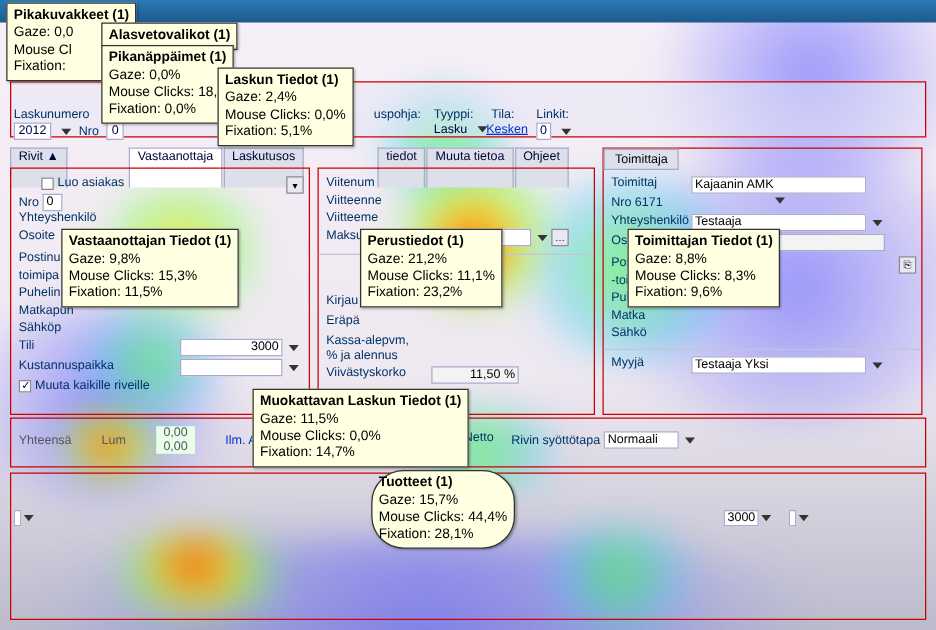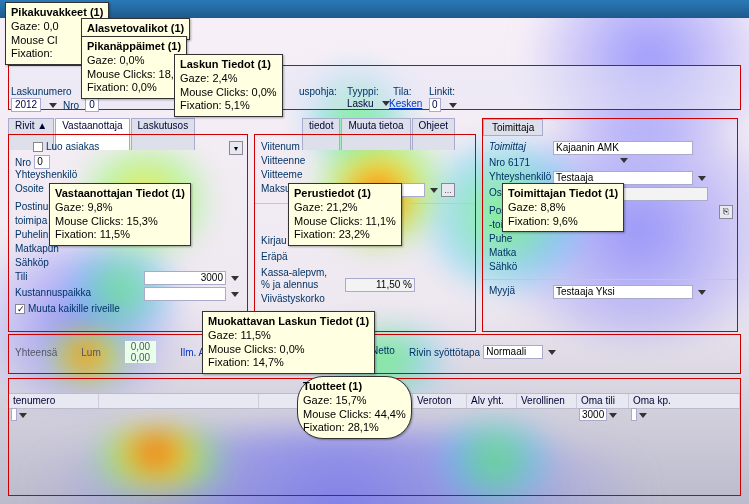--- a/index.html
+++ b/index.html
@@ -22,21 +22,21 @@
   .tb-row { position:absolute; display:flex; align-items:center; gap:6px; font-size:10px; color:#004;text-align:center; }
   .tb-row .lbl { color:#003366; }
   .tb-row .link { color:#0033cc; text-decoration:underline; }
   .field-sm { background:#fff; border:1px solid #aac; height:14px; padding:0 2px; display:inline-block; }
   .dropdown-arrow { display:inline-block; width:0; height:0; border-left:4px solid transparent; border-right:4px solid transparent; border-top:5px solid #333; margin-left:2px; vertical-align:middle; }
   .check { display:inline-block; width:10px; height:10px; border:1px solid #888; background:#fff; vertical-align:middle; }
   .checked::after { content:"✓"; font-size:9px; position:relative; top:-2px; left:1px; color:#004; }
 
   .tabrow { position: absolute; top:118px; left:8px; height:32px; display:flex; gap:1px; }
   .tab { background:#dde0ea; border:1px solid #aac; border-bottom:none; padding:1px 6px; font-size:10px; color:#003; }
-  .tab.active { background:#fff; }
+  .tab.active { background:#fff;margin-left:48px; }
 
   .panel { position:absolute; border:1px solid #c00; }
   .panel-left { top:134px; left:8px; width:240px; height:198px; }
   .panel-mid  { top:134px; left:254px; width:222px; height:198px; }
   .panel-right{ top:118px; left:482px; width:256px; height:214px; }
   .panel-wide { top:334px; left:8px; right:8px; height:40px; }
   .panel-prod { top:378px; left:8px; right:8px; height:118px; }
 
   .formrow { position:absolute; display:flex; align-items:center; gap:3px; }
   .formrow .flabel { color:#003366; font-size:10px; white-space:nowrap; }
@@ -210,28 +210,28 @@
     </div>
   <div class="formrow" style="top:132px; left:6px;">
       <span class="flabel">Kassa-alepvm,</span>
     </div>
   <div class="formrow" style="top:144px; left:6px;">
       <span class="flabel">% ja alennus</span>
     </div>
   <div class="formrow" style="top:158px; left:6px;">
       <span class="flabel">Viivästyskorko</span>
     </div>
-  <div class="formrow" style="top:143px; left:90px;">
+  <div class="formrow" style="top:158px; left:90px;">
     <span class="input" style="width:70px; text-align:right; background:#f3f3f3;">11,50 %</span>
   </div>
 </div>
 
 <div class="panel panel-right">
   <div class="tab-right">Toimittaja</div>
-  <div class="formrow" style="top:22px; left:6px;font-style:italic;">
+  <div class="formrow" style="top:22px; left:6px;">
       <span class="flabel">Toimittaj</span>
     </div>
   <div class="formrow" style="top:22px; left:70px;flex-direction:column;">
     <span class="input" style="width:140px;">Kajaanin AMK</span>
     <span class="dropdown-arrow"></span>
   </div>
   <div class="formrow" style="top:38px; left:6px;">
       <span class="flabel">Nro 6171</span>
     </div>
   <div class="formrow" style="top:52px; left:6px;">
@@ -287,31 +287,20 @@
     <span class="flabel">Netto</span>
   </div>
   <div class="formrow" style="top:10px; left:400px;">
     <span class="flabel">Rivin syöttötapa</span>
     <span class="input" style="width:60px;">Normaali</span>
     <span class="dropdown-arrow"></span>
   </div>
 </div>
 
 <div class="panel panel-prod">
-  <div class="gridhdr">
-    <div style="width:90px;">tenumero</div>
-    <div style="width:160px;"></div>
-    <div style="width:110px;"></div>
-    <div style="width:44px;">Alv-%</div>
-    <div style="width:54px;">Veroton</div>
-    <div style="width:50px;">Alv yht.</div>
-    <div style="width:60px;">Verollinen</div>
-    <div style="width:52px;">Oma tili</div>
-    <div style="flex:1;">Oma kp.</div>
-  </div>
   <div class="gridhdr2">
     <div style="width:90px;"><span class="input" style="width:72px;"></span><span class="dropdown-arrow"></span></div>
     <div style="width:160px;"></div>
     <div style="width:110px;"></div>
     <div style="width:44px;"><span class="input" style="width:28px;">Lasku</span><span class="dropdown-arrow"></span></div>
     <div style="width:54px;"></div>
     <div style="width:50px;"></div>
     <div style="width:60px;"></div>
     <div style="width:52px;"><span class="input" style="width:36px; text-align:right;">3000</span><span class="dropdown-arrow"></span></div>
     <div style="flex:1;"><span class="input" style="width:40px;"></span><span class="dropdown-arrow"></span></div>
@@ -347,20 +336,21 @@
 </div>
 <div class="tip" style="top:183px; left:288px;">
   <div>Perustiedot (1)</div>
   <div class="n">Gaze: 21,2%</div>
   <div class="n">Mouse Clicks: 11,1%</div>
   <div class="n">Fixation: 23,2%</div>
 </div>
 <div class="tip" style="top:183px; left:502px;">
   <div>Toimittajan Tiedot (1)</div>
   <div class="n">Gaze: 8,8%</div>
+  <div class="n">Mouse Clicks: 8,3%</div>
   <div class="n">Fixation: 9,6%</div>
 </div>
 <div class="tip" style="top:311px; left:202px;">
   <div>Muokattavan Laskun Tiedot (1)</div>
   <div class="n">Gaze: 11,5%</div>
   <div class="n">Mouse Clicks: 0,0%</div>
   <div class="n">Fixation: 14,7%</div>
 </div>
 <div class="tip" style="top:376px; left:297px;border-radius:26px;">
   <div>Tuotteet (1)</div>

